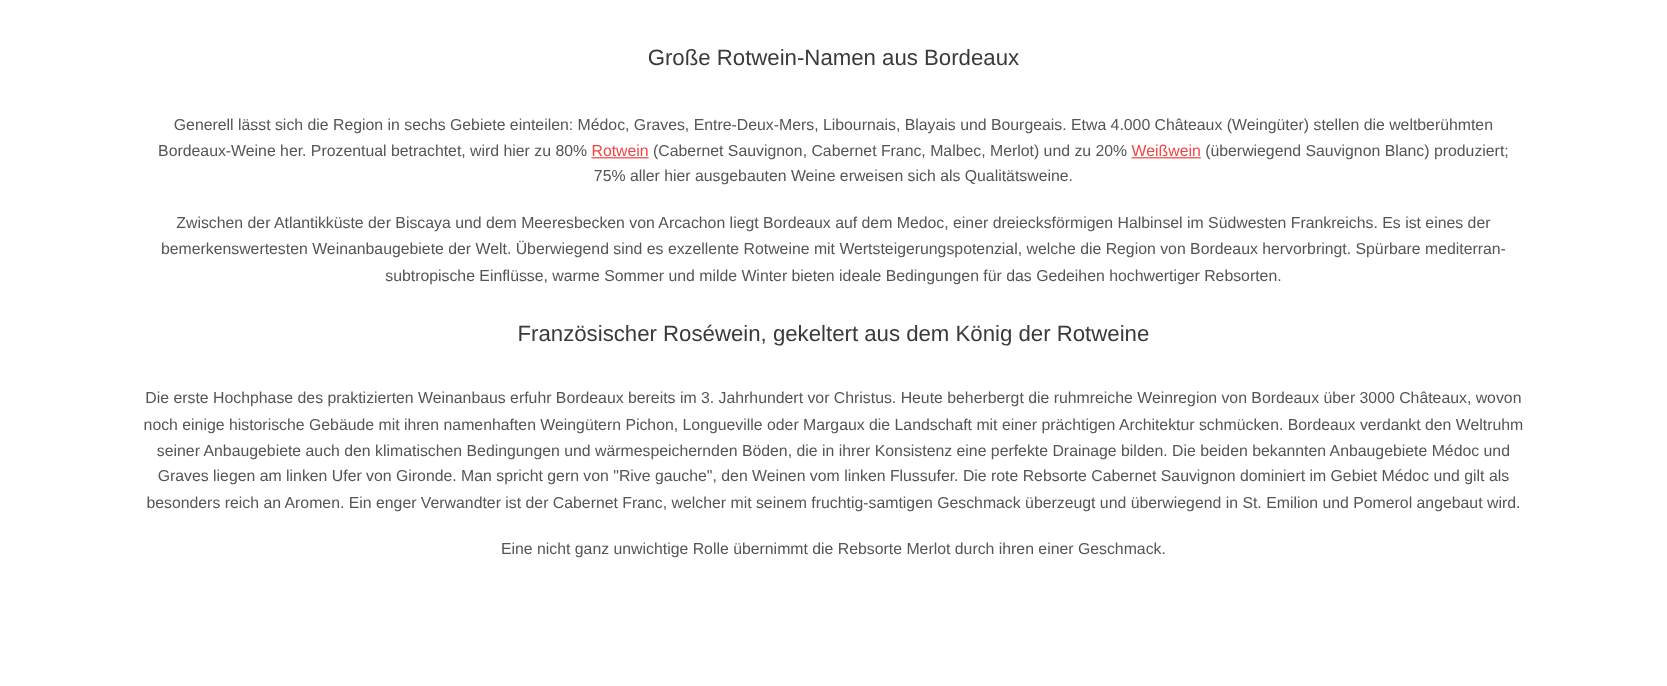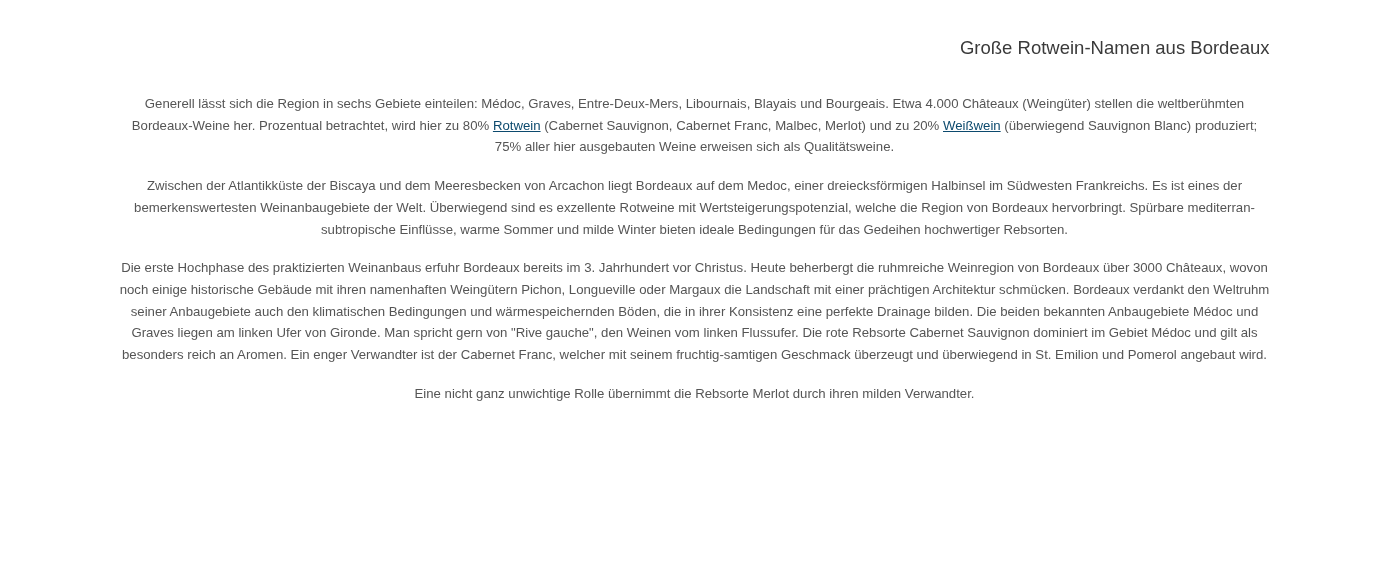--- a/index.html
+++ b/index.html
@@ -20,40 +20,41 @@
       text-align: center;
       padding-top: 36px;
     }
     h2 {
       font-weight: normal;
       font-size: 18.5px;
       color: #3a3a3a;
       margin: 0;
       line-height: 24px;
     }
-    h2.h-first { margin-bottom: 33px; text-align: right; }
+    h2.h-first { margin-bottom: 33px; }
     h2.h-second { margin-top: 26px; margin-bottom: 31px; }
     p {
       font-size: 13.2px;
       line-height: 21.7px;
       margin: 0 0 17px 0;
     }
     a {
-      color: #0c4a6e;
+      color: #ef4444;
       text-decoration: underline;
     }
   </style>
 </head>
 <body>
 
 <div class="content">
   <h2 class="h-first">Große Rotwein-Namen aus Bordeaux</h2>
 
   <p><span>Generell lässt sich die Region in sechs Gebiete einteilen: Médoc, Graves, Entre-Deux-Mers, Libournais, Blayais und Bourgeais. Etwa 4.000 Châteaux (Weingüter) stellen die weltberühmten Bordeaux-Weine her. Prozentual betrachtet, wird hier zu 80% </span><a href="#">Rotwein</a><span> (Cabernet Sauvignon, Cabernet Franc, Malbec, Merlot) und zu 20% </span><a href="#">Weißwein</a><span> (überwiegend Sauvignon Blanc) produziert; 75% aller hier ausgebauten Weine erweisen sich als Qualitätsweine.</span></p>
 
 
   <p>Zwischen der Atlantikküste der Biscaya und dem Meeresbecken von Arcachon liegt Bordeaux auf dem Medoc, einer dreiecksförmigen Halbinsel im Südwesten Frankreichs. Es ist eines der bemerkenswertesten Weinanbaugebiete der Welt. Überwiegend sind es exzellente Rotweine mit Wertsteigerungspotenzial, welche die Region von Bordeaux hervorbringt. Spürbare mediterran-subtropische Einflüsse, warme Sommer und milde Winter bieten ideale Bedingungen für das Gedeihen hochwertiger Rebsorten.</p>
 
+  <h2 class="h-second">Französischer Roséwein, gekeltert aus dem König der Rotweine</h2>
 
   <p>Die erste Hochphase des praktizierten Weinanbaus erfuhr Bordeaux bereits im 3. Jahrhundert vor Christus. Heute beherbergt die ruhmreiche Weinregion von Bordeaux über 3000 Châteaux, wovon noch einige historische Gebäude mit ihren namenhaften Weingütern Pichon, Longueville oder Margaux die Landschaft mit einer prächtigen Architektur schmücken. Bordeaux verdankt den Weltruhm seiner Anbaugebiete auch den klimatischen Bedingungen und wärmespeichernden Böden, die in ihrer Konsistenz eine perfekte Drainage bilden. Die beiden bekannten Anbaugebiete Médoc und Graves liegen am linken Ufer von Gironde. Man spricht gern von "Rive gauche", den Weinen vom linken Flussufer. Die rote Rebsorte Cabernet Sauvignon dominiert im Gebiet Médoc und gilt als besonders reich an Aromen. Ein enger Verwandter ist der Cabernet Franc, welcher mit seinem fruchtig-samtigen Geschmack überzeugt und überwiegend in St. Emilion und Pomerol angebaut wird.</p>
 
-  <p>Eine nicht ganz unwichtige Rolle übernimmt die Rebsorte Merlot durch ihren milden Verwandter.</p>
+  <p>Eine nicht ganz unwichtige Rolle übernimmt die Rebsorte Merlot durch ihren einer Geschmack.</p>
 </div>
 
 </body></html>

